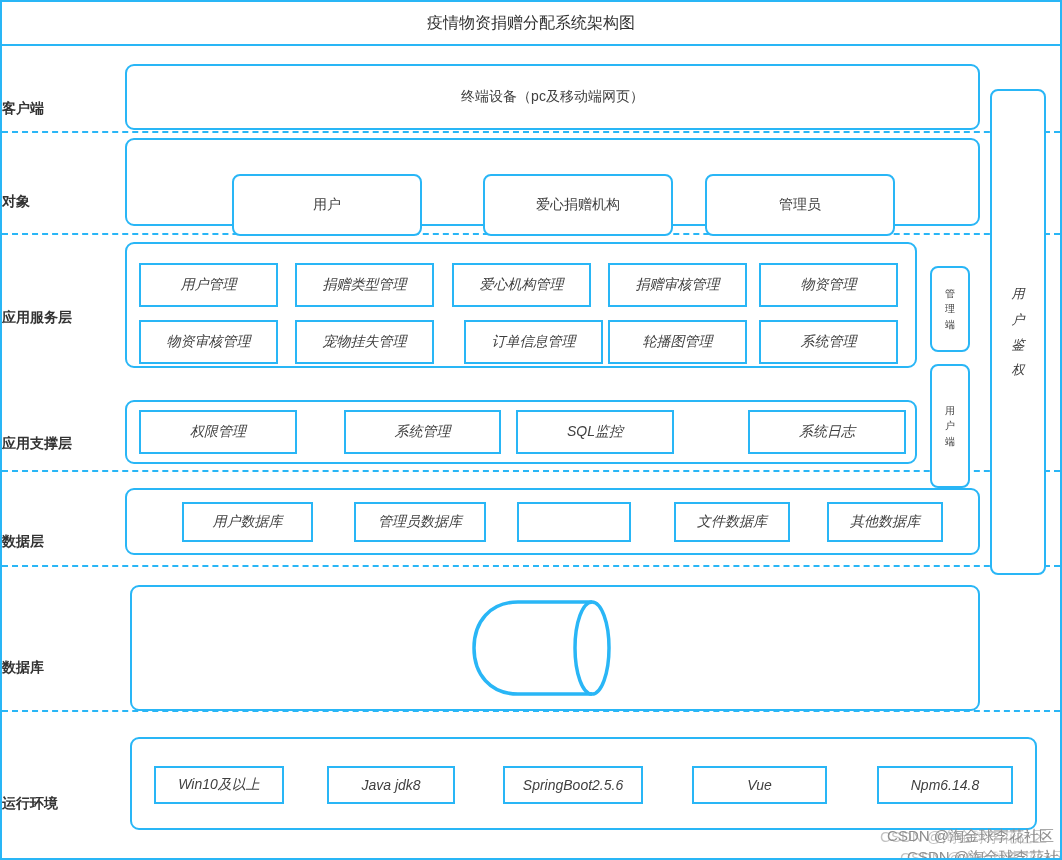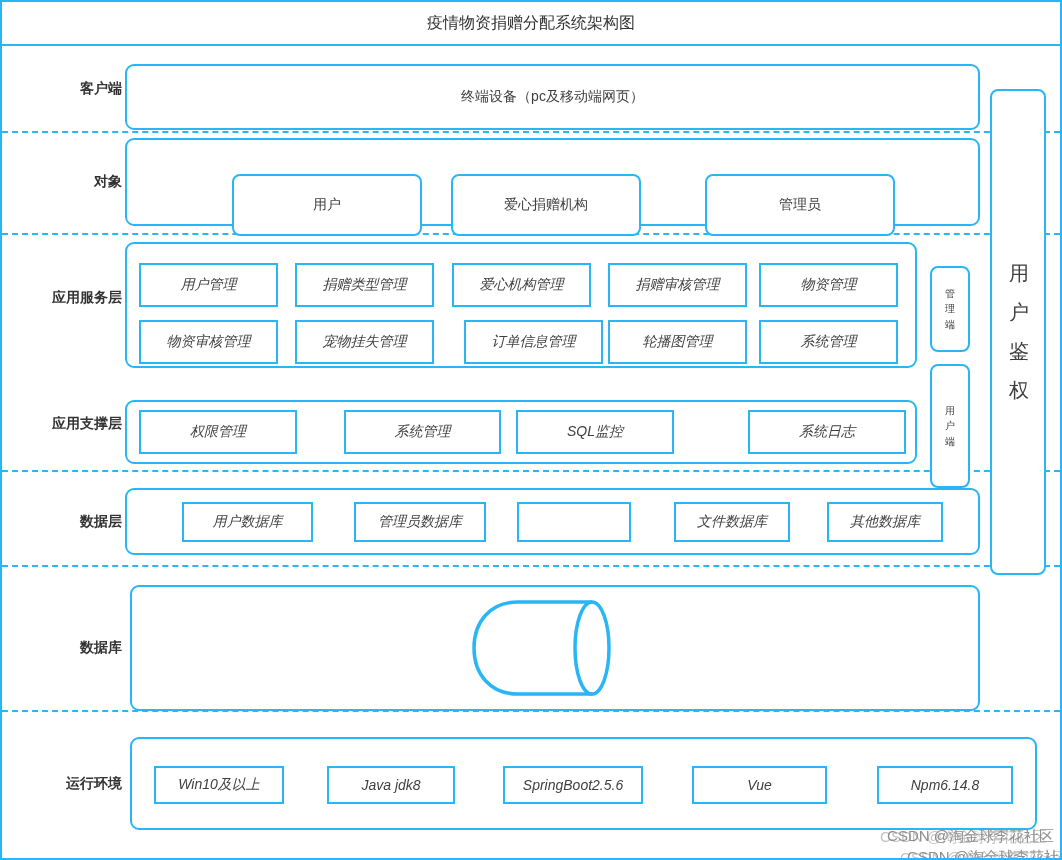--- a/index.html
+++ b/index.html
@@ -11,33 +11,33 @@
   }
   .titlebar {
     position:absolute; left:0; top:0; width:100%; height:44px; box-sizing:border-box;
     border-bottom:2px solid var(--accent,#29b6f6);
     display:flex; align-items:center; justify-content:center;
     font-size:16px; color:#333;
   }
   .dashed { position:absolute; left:0; width:100%; border-top:2px dashed var(--accent,#29b6f6); }
   .rowlabel {
     position:absolute; left:0; width:120px; transform:translateY(-50%);
-    text-align:right; font-weight:bold; font-size:14px; color:#333;
+    text-align:left; font-weight:bold; font-size:14px; color:#333;margin-top:20px;
   }
   .box {
     position:absolute; box-sizing:border-box; background:#fff;
     border:2px solid var(--accent,#29b6f6);
     display:flex; align-items:center; justify-content:center;
     font-size:14px; color:#3f3f3f; text-align:center;
   }
   .container { border-radius:9px; }
   .cell { border-radius:0;font-style:italic; }
   .r8 { border-radius:8px;margin-top:24px; }
   .vtext span { display:block; width:16px; word-break:break-all; line-height:1.55; font-size:10px; }
-  .vauth span { width:18px; line-height:1.95; font-size:20px; }
+  .vauth span { width:18px; line-height:1.95; font-size:13px;font-style:italic; }
   .cyl { position:absolute; }
   .cyl-label { position:absolute; display:flex; align-items:center; justify-content:center; font-size:14px; color:#444; }
   .watermark {
     position:absolute; color:#8f8f8f; font-size:15px; white-space:nowrap;
     text-shadow:-7px 1px 0 rgba(145,145,145,0.55);
   }
 </style>
 </head>
 <body>
 
@@ -56,21 +56,21 @@
   <div class="rowlabel" style="top:296px">应用服务层</div>
   <div class="rowlabel" style="top:422px">应用支撑层</div>
   <div class="rowlabel" style="top:520px">数据层</div>
   <div class="rowlabel" style="top:646px">数据库</div>
   <div class="rowlabel" style="top:782px">运行环境</div>
 
   <div class="box container" style="left:123px; top:62px; width:855px; height:66px">终端设备（pc及移动端网页）</div>
 
   <div class="box container" style="left:123px; top:136px; width:855px; height:88px"></div>
   <div class="box r8" style="left:230px; top:148px; width:190px; height:62px">用户</div>
-  <div class="box r8" style="left:449px; top:148px; width:190px; height:62px">爱心捐赠机构</div>
+  <div class="box r8" style="left:481px; top:148px; width:190px; height:62px">爱心捐赠机构</div>
   <div class="box r8" style="left:703px; top:148px; width:190px; height:62px">管理员</div>
 
   <div class="box container" style="left:123px; top:240px; width:792px; height:126px"></div>
   <div class="box cell" style="left:137px; top:261px; width:139px; height:44px">用户管理</div>
   <div class="box cell" style="left:293px; top:261px; width:139px; height:44px">捐赠类型管理</div>
   <div class="box cell" style="left:450px; top:261px; width:139px; height:44px">爱心机构管理</div>
   <div class="box cell" style="left:606px; top:261px; width:139px; height:44px">捐赠审核管理</div>
   <div class="box cell" style="left:757px; top:261px; width:139px; height:44px">物资管理</div>
   <div class="box cell" style="left:137px; top:318px; width:139px; height:44px">物资审核管理</div>
   <div class="box cell" style="left:293px; top:318px; width:139px; height:44px">宠物挂失管理</div>

